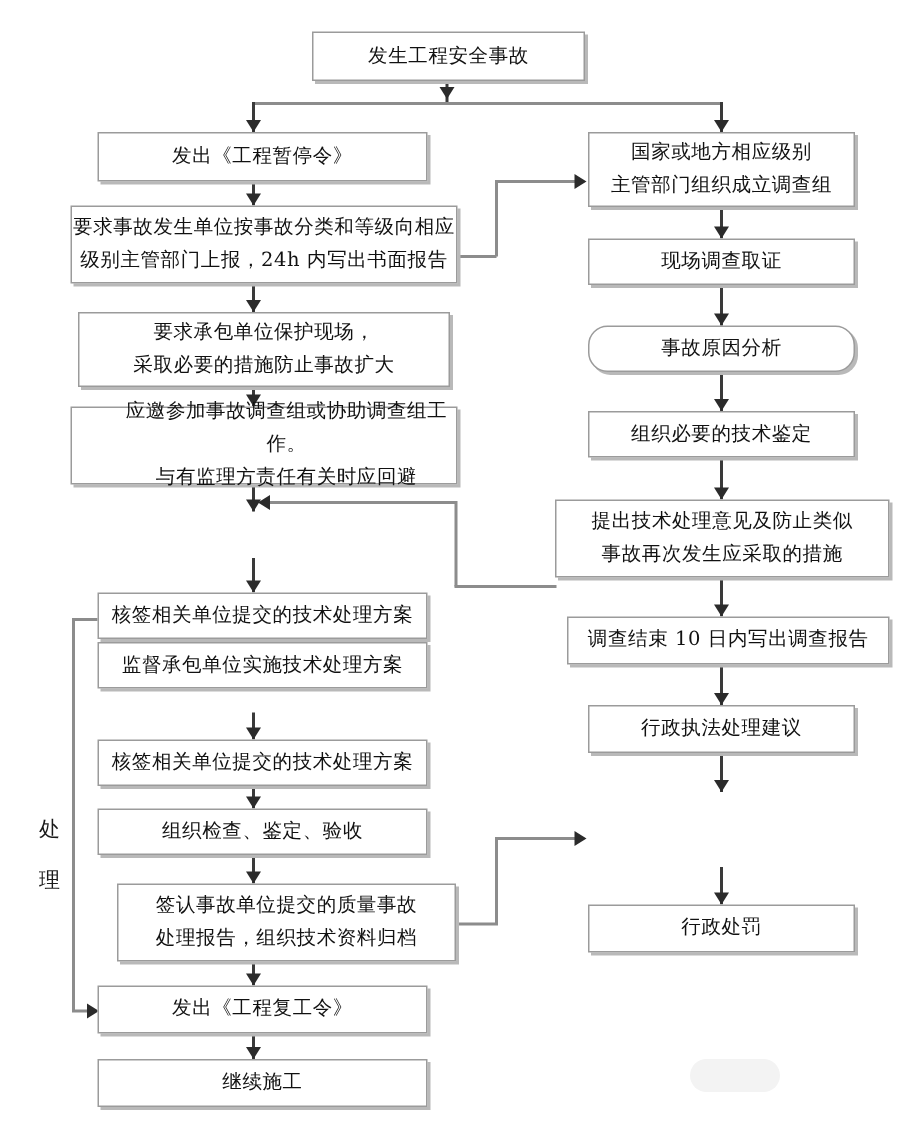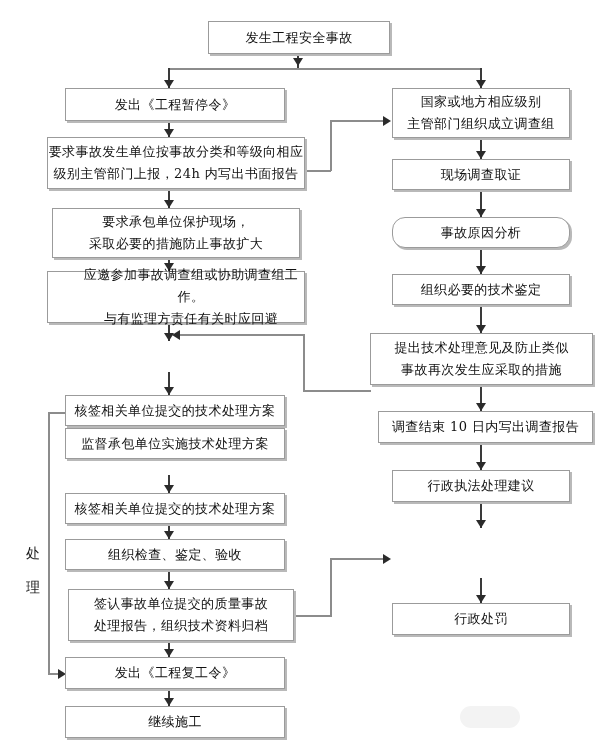--- a/index.html
+++ b/index.html
@@ -83,21 +83,21 @@
 
 
   <div class="node" style="left:65px;top:395px;width:220px;height:31px;">核签相关单位提交的技术处理方案</div>
 
   <div class="node" style="left:65px;top:428px;width:220px;height:31px;">监督承包单位实施技术处理方案</div>
 
   <div class="node" style="left:65px;top:493px;width:220px;height:31px;">核签相关单位提交的技术处理方案</div>
 
   <div class="node" style="left:65px;top:539px;width:220px;height:31px;">组织检查、鉴定、验收</div>
 
-  <div class="node two-line" style="left:68px;top:589px;width:226px;height:52px;">签认事故单位提交的质量事故
+  <div class="node two-line" style="left:78px;top:589px;width:226px;height:52px;">签认事故单位提交的质量事故
 处理报告，组织技术资料归档</div>
 
   <div class="node" style="left:65px;top:657px;width:220px;height:32px;">发出《工程复工令》</div>
 
   <div class="node" style="left:65px;top:706px;width:220px;height:32px;">继续施工</div>
 
   <div class="node two-line" style="left:392px;top:88px;width:178px;height:50px;">国家或地方相应级别
 主管部门组织成立调查组</div>
 
   <div class="node" style="left:392px;top:159px;width:178px;height:31px;">现场调查取证</div>

